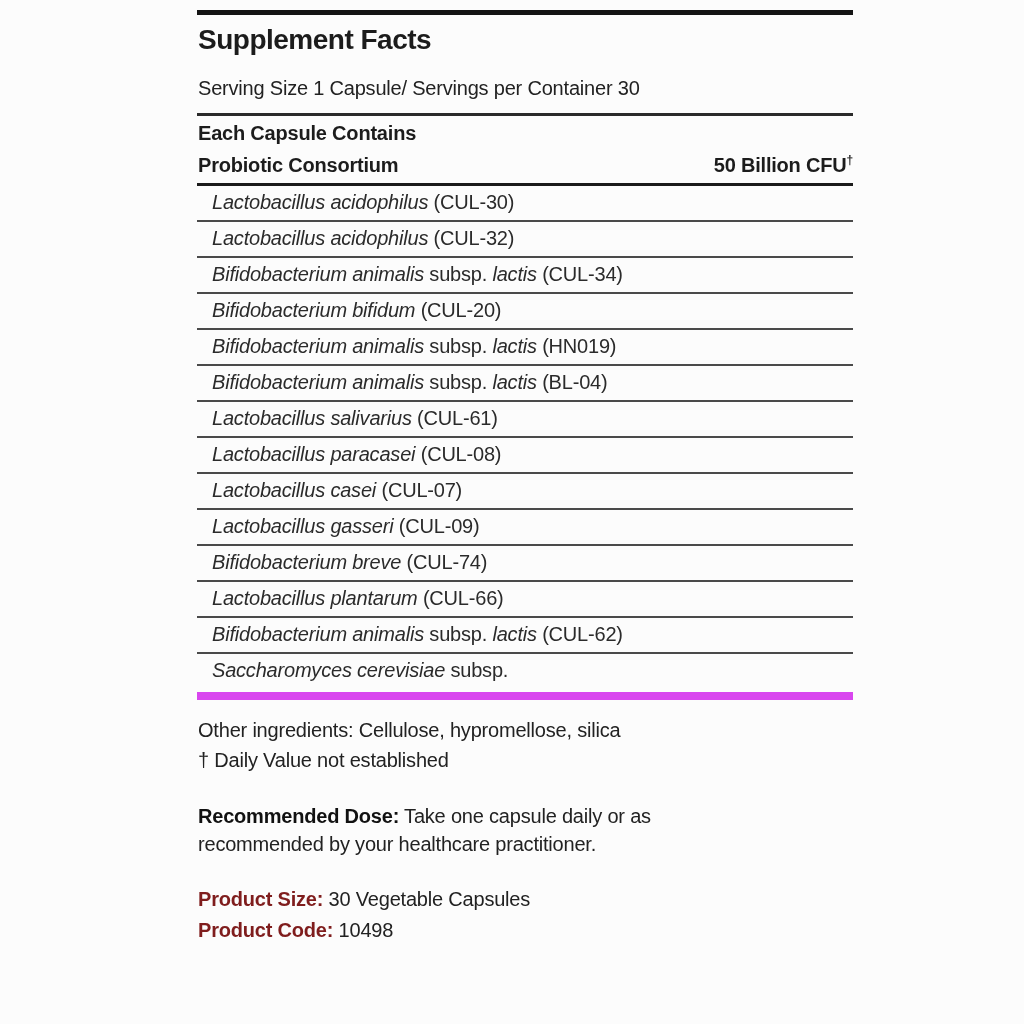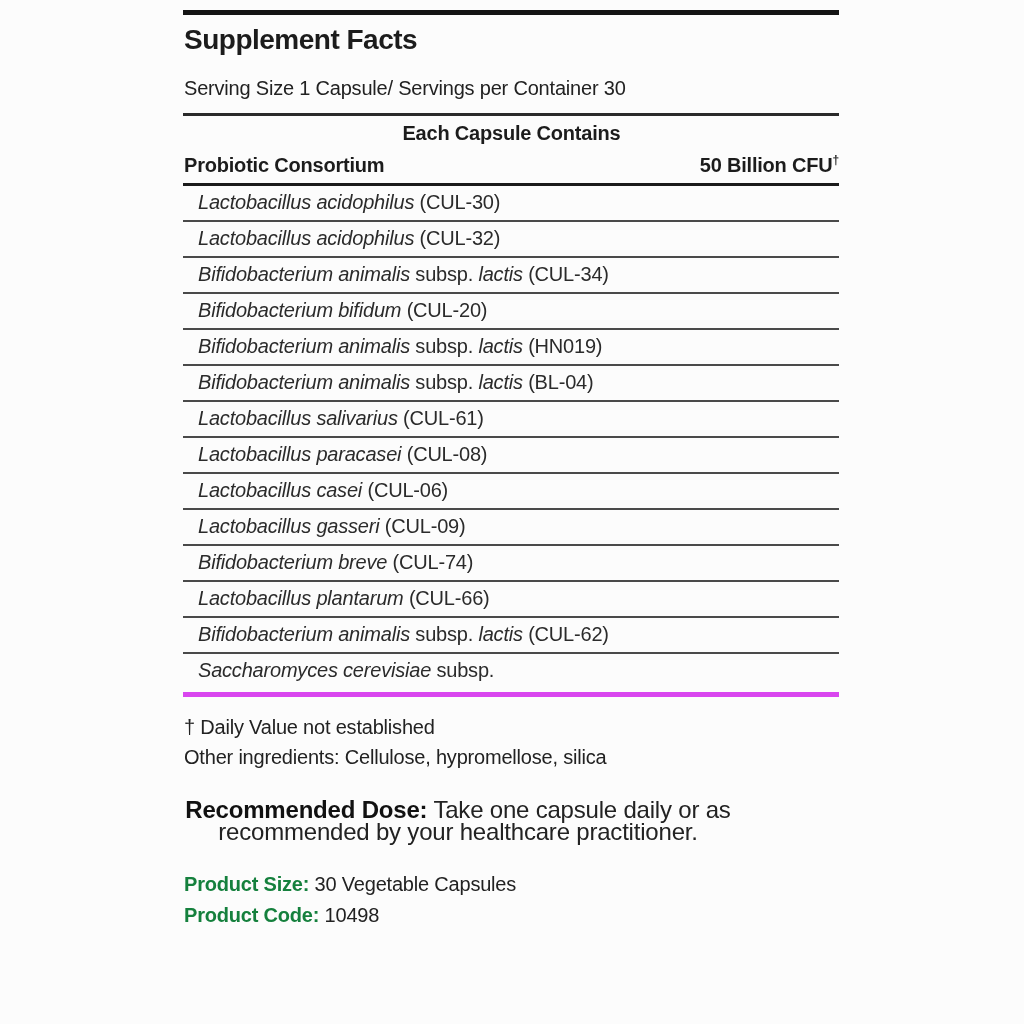--- a/index.html
+++ b/index.html
@@ -5,68 +5,68 @@
   * { margin: 0; padding: 0; box-sizing: border-box; }
   html, body {
     width: 1024px; height: 1024px;
     background: #fcfcfc;
     font-family: "Liberation Sans", sans-serif;
     color: #1c1c1c;
     overflow: hidden;
   }
   .label {
     position: absolute;
-    left: 183px; top: 10px;
+    left: 197px; top: 10px;
     width: 656px;
     letter-spacing: -0.2px;
   }
   .rule-thick  { height: 5px; background: #141414; }
   .rule-dark   { height: 3px; background: #1b1b1b; }
   .rule-med    { height: 3px; background: #2a2a2a; }
 
   .sf-title {
     font-size: 28px; font-weight: bold;
     margin: 9px 0 0 1px;
     letter-spacing: -0.5px;
   }
   .serving {
     font-size: 20px;
     margin: 21px 0 13px 1px;
     color: #222;
   }
   .cap-header { margin: 4px 0 4px 1px; }
-  .cap-header .hline1 { font-size: 20px; font-weight: bold; line-height: 27px; text-align: center; }
+  .cap-header .hline1 { font-size: 20px; font-weight: bold; line-height: 27px; }
   .cap-header .hline2 {
     display: flex; justify-content: space-between; align-items: baseline;
     font-size: 20px; font-weight: bold; line-height: 27px;
   }
   .cfu sup { font-size: 12px; vertical-align: super; }
 
   .ingredients .row {
     border-bottom: 2px solid #4a4a4a;
     padding: 4px 0 5px 15px;
     font-size: 20px;
     line-height: 25px;
     color: #2b2b2b;
   }
-  .ingredients .row:last-child { border-bottom: 5px solid #d946ef; padding-bottom: 9px; }
+  .ingredients .row:last-child { border-bottom: 8px solid #d946ef; padding-bottom: 9px; }
   .ingredients .ital { font-style: italic; }
   .ingredients .row-line2 { padding-left: 12px; }
 
   .footnotes { margin: 15px 0 0 1px; font-size: 20px; line-height: 30px; color: #222; }
 
   .dose {
     margin: 27px 0 0 1px;
-    font-size: 24px; line-height: 22px;
-    max-width: 548px; color: #222; text-align: center;
+    font-size: 20px; line-height: 28px;
+    max-width: 548px; color: #222;
   }
   .dose b { color: #111; }
 
   .product { margin: 26px 0 0 1px; font-size: 20px; line-height: 31px; }
-  .product b { color: #15803d; }
+  .product b { color: #7f1d1d; }
   .product .pv { font-weight: normal; color: #222; }
 </style>
 </head>
 <body>
 
 <div class="label">
 
   <div class="rule-thick"></div>
 
   <div class="sf-title">Supplement Facts</div>
@@ -104,42 +104,42 @@
       <div class="row">
         <div class="row-line"><span class="ital">Bifidobacterium animalis </span><span>subsp. </span><span class="ital">lactis </span><span>(BL-04)</span></div>
       </div>
       <div class="row">
         <div class="row-line"><span class="ital">Lactobacillus salivarius </span><span>(CUL-61)</span></div>
       </div>
       <div class="row">
         <div class="row-line"><span class="ital">Lactobacillus paracasei </span><span>(CUL-08)</span></div>
       </div>
       <div class="row">
-        <div class="row-line"><span class="ital">Lactobacillus casei </span><span>(CUL-06)</span></div>
+        <div class="row-line"><span class="ital">Lactobacillus casei </span><span>(CUL-07)</span></div>
       </div>
       <div class="row">
         <div class="row-line"><span class="ital">Lactobacillus gasseri </span><span>(CUL-09)</span></div>
       </div>
       <div class="row">
         <div class="row-line"><span class="ital">Bifidobacterium breve </span><span>(CUL-74)</span></div>
       </div>
       <div class="row">
         <div class="row-line"><span class="ital">Lactobacillus plantarum </span><span>(CUL-66)</span></div>
       </div>
       <div class="row">
         <div class="row-line"><span class="ital">Bifidobacterium animalis </span><span>subsp. </span><span class="ital">lactis </span><span>(CUL-62)</span></div>
       </div>
       <div class="row">
         <div class="row-line"><span class="ital">Saccharomyces cerevisiae </span><span>subsp.</span></div>
       </div>
     </div>
 
   <div class="footnotes">
+    <div>Other ingredients: Cellulose, hypromellose, silica</div>
     <div>† Daily Value not established</div>
-    <div>Other ingredients: Cellulose, hypromellose, silica</div>
   </div>
 
   <div class="dose">
     <b>Recommended Dose:</b><span> Take one capsule daily or as recommended by your healthcare practitioner.</span>
   </div>
 
   <div class="product">
     <div>
       <b>Product Size:</b><span class="pv"> 30 Vegetable Capsules</span>
     </div>

